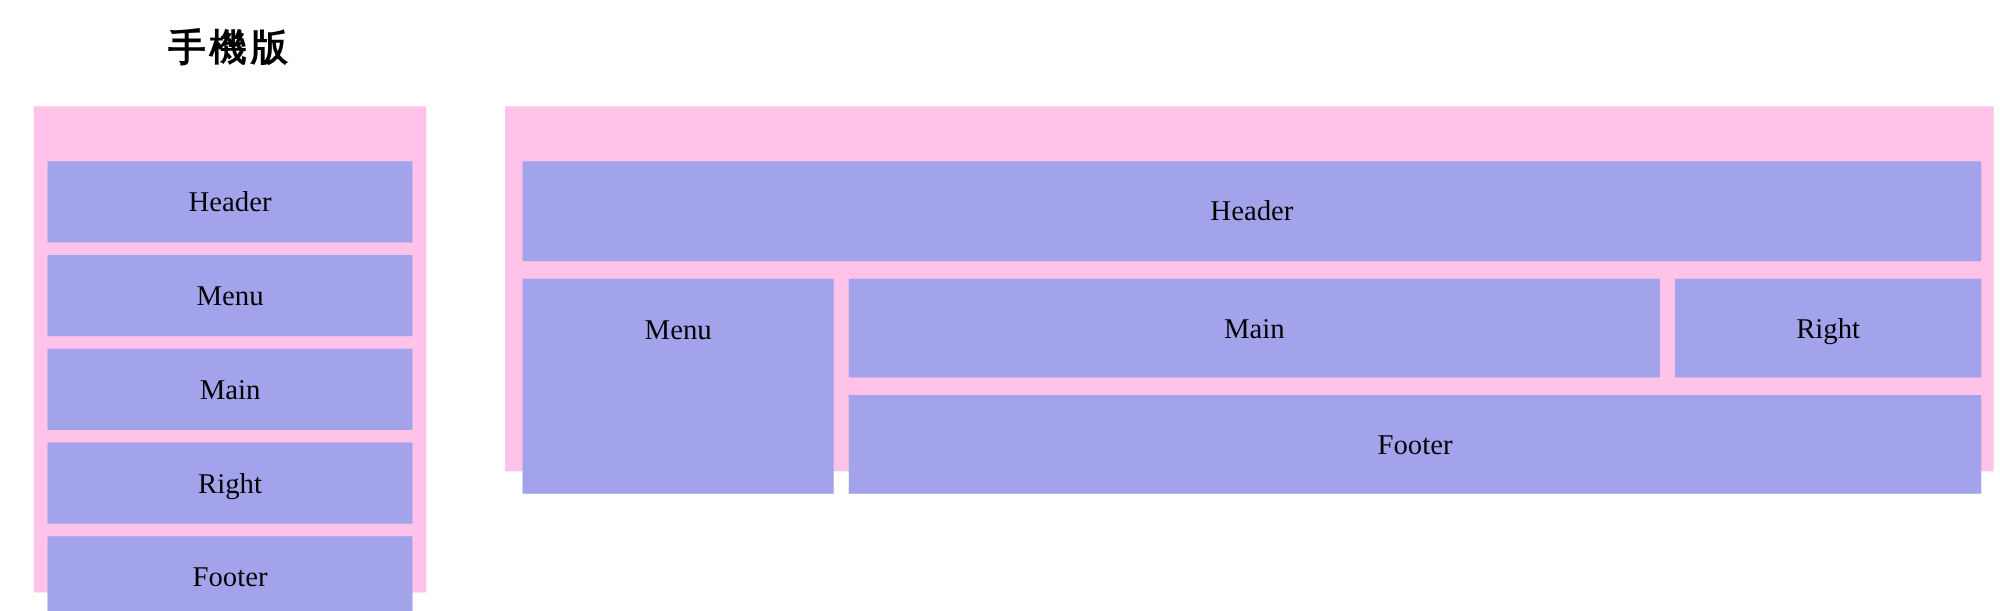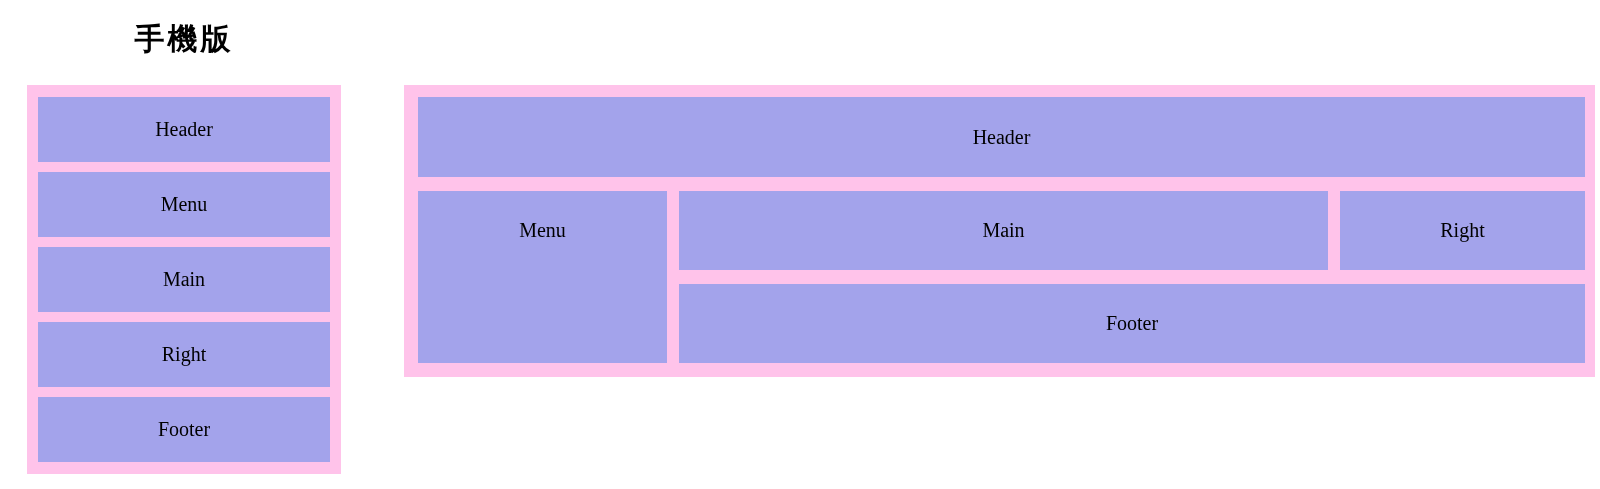--- a/index.html
+++ b/index.html
@@ -43,25 +43,26 @@
     background: var(--container-pink);
   }
   .container-mobile  { left: 17px;  top: 75px; width: 314px;  height: 389px; }
   .container-desktop { left: 394px; top: 75px; width: 1193px; height: 292px; }
 
   
   .box {
     position: absolute;
     background: var(--box-purple);
     color: var(--label-text);
-    font-size: 20px;
+    font-size: 23px;
     display: flex;
     align-items: center;
     justify-content: center;
     text-align: center;
+    margin-top: 32px;
   }
 
   
   .m-box { left: 11px; width: 292px; height: 65px; }
   .m-header { top: 12px;  }
   .m-menu   { top: 87px;  }
   .m-main   { top: 162px; }
   .m-right  { top: 237px; }
   .m-footer { top: 312px; }
 

